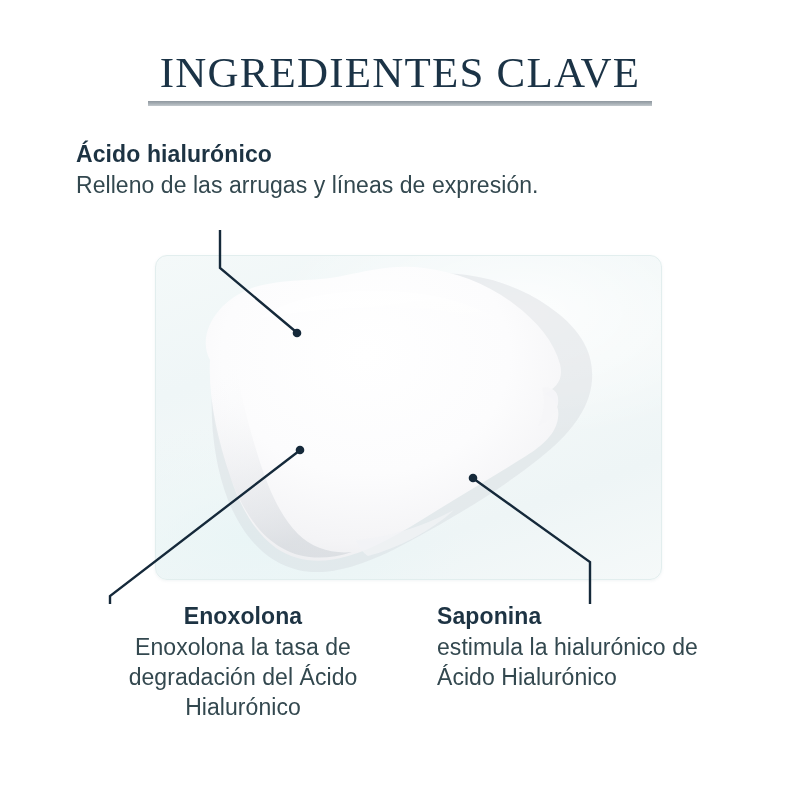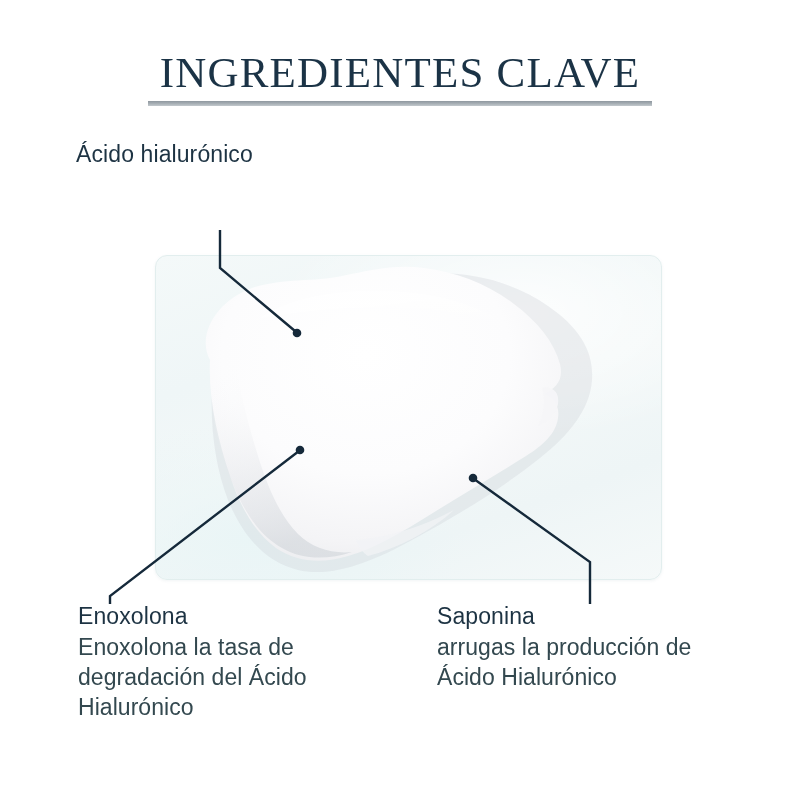--- a/index.html
+++ b/index.html
@@ -89,21 +89,21 @@
     left: 0;
     top: 0;
     width: 800px;
     height: 800px;
     pointer-events: none;
   }
 
   
   .callout-heading {
     color: #1d3343;
-    font-weight: normal;
+    font-weight: bold;
     font-size: 23px;
     line-height: 1.25;
     margin: 0 0 2px 0;
     letter-spacing: 0.1px;
   }
   .callout-body {
     color: #33484f;
     font-weight: 400;
     font-size: 23px;
     line-height: 1.30;
@@ -119,20 +119,21 @@
   }
   #callout-hialuronico .callout-body {
     white-space: nowrap;
   }
 
   #callout-enoxolona {
     position: absolute;
     left: 78px;
     top: 602px;
     width: 330px;
+    text-align: center;
   }
 
   #callout-saponina {
     position: absolute;
     left: 437px;
     top: 602px;
     width: 300px;
   }
 </style>
 </head>
@@ -238,25 +239,26 @@
     </g>
     <g fill="#15293a">
       <circle cx="297" cy="333" r="4.3"></circle>
       <circle cx="300" cy="450" r="4.3"></circle>
       <circle cx="473" cy="478" r="4.3"></circle>
     </g>
   </svg>
 
   <div id="callout-hialuronico">
     <p class="callout-heading">Ácido hialurónico</p>
+    <p class="callout-body">Relleno de las arrugas y líneas de expresión.</p>
   </div>
 
   <div id="callout-enoxolona">
     <p class="callout-heading">Enoxolona</p>
     <p class="callout-body">Enoxolona la tasa de degradación del Ácido Hialurónico</p>
   </div>
 
   <div id="callout-saponina">
     <p class="callout-heading">Saponina</p>
-    <p class="callout-body">arrugas la producción de Ácido Hialurónico</p>
+    <p class="callout-body">estimula la hialurónico de Ácido Hialurónico</p>
   </div>
 
 </div>
 
 </body></html>

